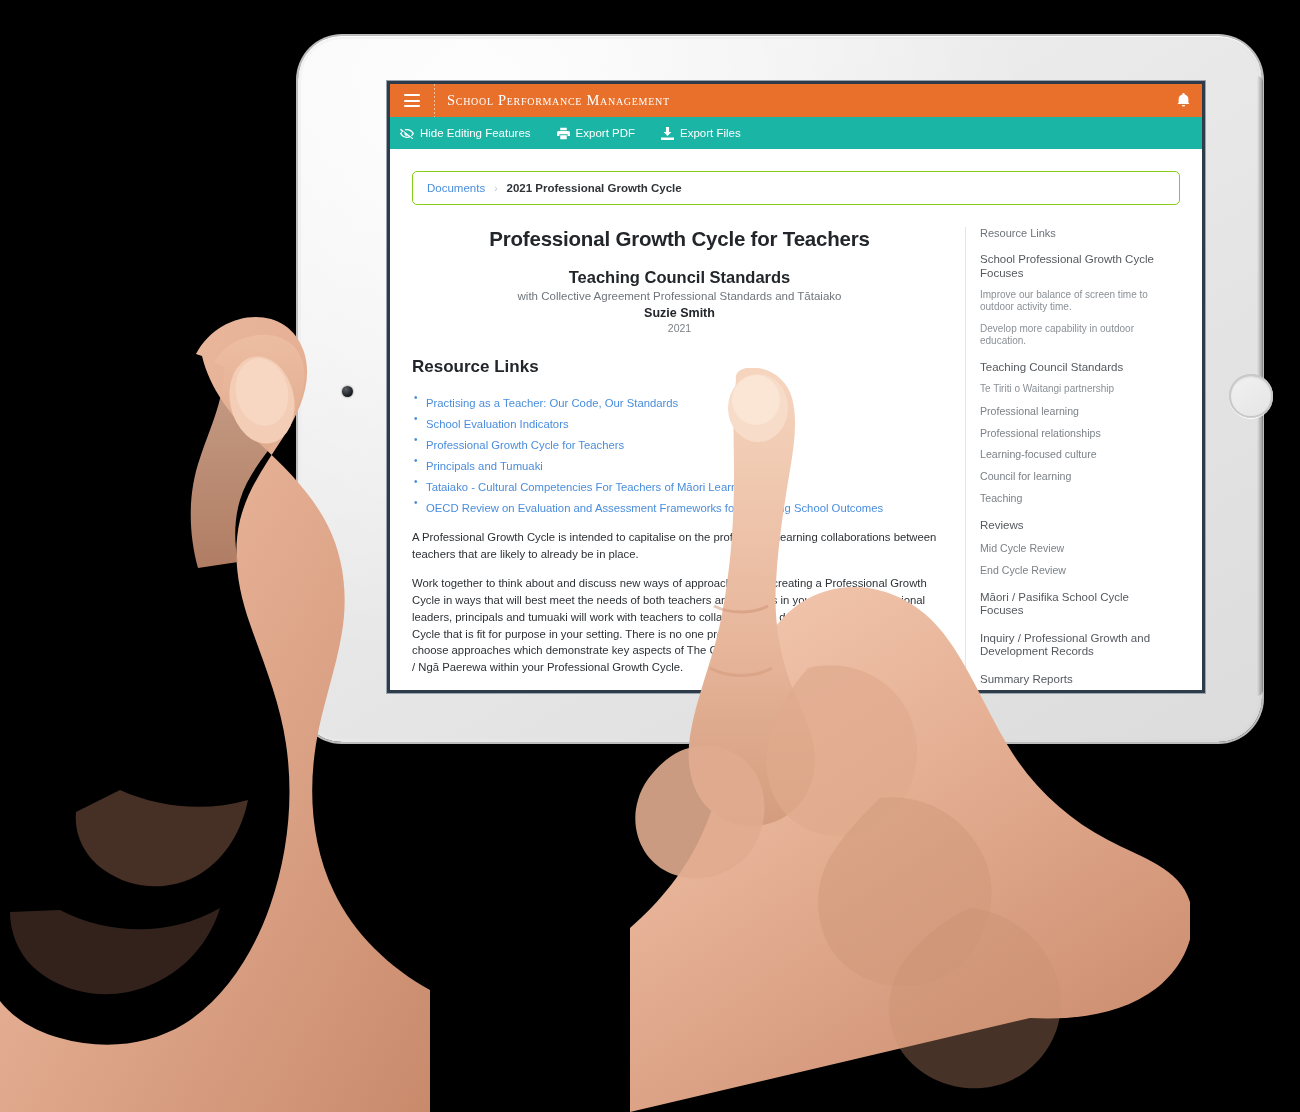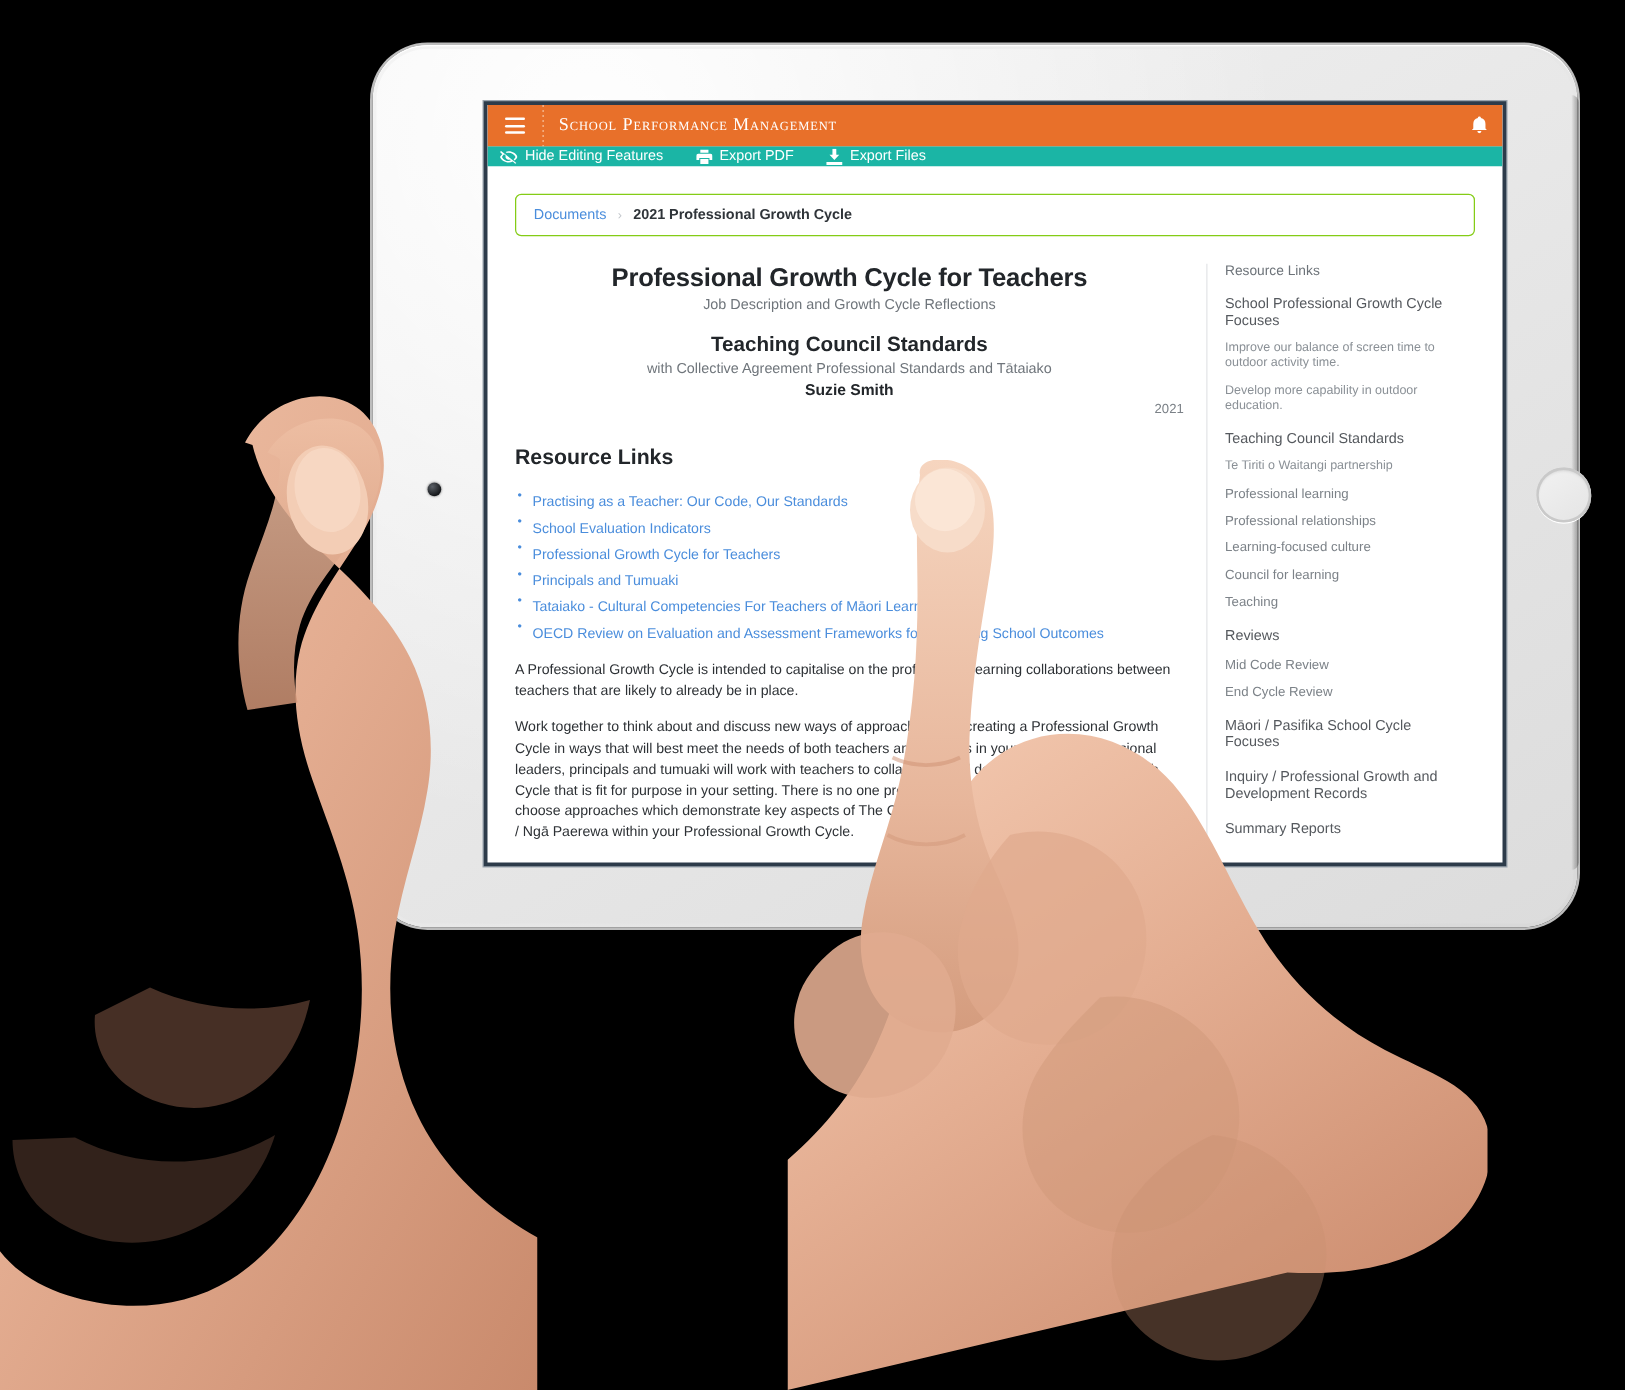--- a/index.html
+++ b/index.html
@@ -65,21 +65,21 @@
            background-size:1px 4px; }
   .apptitle{
     color:#fff; font-family:"Liberation Serif", serif;
     font-size:14.5px; letter-spacing:.7px; font-variant:small-caps;
     font-weight:400;
   }
   .bell{ margin-left:auto; color:#fff; font-size:14px; line-height:1; }
 
   
   .toolbar{
-    height:16px; background:#1bb5a5; display:flex; align-items:center;
+    height:32px; background:#1bb5a5; display:flex; align-items:center;
     padding-left:10px; gap:26px;
   }
   .tb-item{ display:flex; align-items:center; gap:6px; color:#fff;
             font-size:11.5px; cursor:pointer; white-space:nowrap; }
   .tb-item svg{ display:block; }
 
   
   .page-body{ padding:22px 22px 0 22px; height:546px; overflow:hidden;}
   .breadcrumb{
     border:1px solid #84cc16; border-radius:5px; background:#fff;
@@ -92,21 +92,21 @@
 
   .doc-wrap{ display:flex; margin-top:22px; }
   .doc-main{ width:553px; padding-right:18px; }
   .doc-side{ width:200px; padding-left:14px; border-left:1px solid #e3e5e7; }
 
   .t1{ font-size:20.5px; font-weight:bold; color:#22262a; text-align:center; letter-spacing:-.2px;}
   .t1s{ font-size:11.5px; color:#6f757b; text-align:center; margin-top:3px;}
   .t2{ font-size:16.5px; font-weight:bold; color:#22262a; text-align:center; margin-top:17px;}
   .t2s{ font-size:11.5px; color:#6f757b; text-align:center; margin-top:3px;}
   .auth{ font-size:12.5px; font-weight:bold; color:#22262a; text-align:center; margin-top:4px;}
-  .year{ font-size:10.5px; color:#7b8187; text-align:right; margin-top:2px;}
+  .year{ font-size:10.5px; color:#7b8187; text-align:center; margin-top:2px;}
 
   .h-res{ font-size:17px; font-weight:bold; color:#22262a; margin-top:23px;}
   ul.reslist{ list-style:none; margin-top:16px;}
   ul.reslist li{ position:relative; padding-left:14px; margin-bottom:3px; }
   ul.reslist li:before{ content:"•"; position:absolute; left:2px; top:-1px;
                         color:#4a8ddc; font-size:10px;}
   ul.reslist a{ color:#4a8ddc; font-size:11.3px; text-decoration:none; cursor:pointer;}
 
   p.para{ font-size:11.3px; color:#2d3135; line-height:1.48; margin-top:13px;}
 
@@ -183,21 +183,20 @@
       <div class="breadcrumb">
         <span class="bc-link">Documents</span>
         <span class="bc-sep">›</span>
         <span class="bc-current">2021 Professional Growth Cycle</span>
       </div>
 
       <div class="doc-wrap">
 
         <div class="doc-main">
           <div class="t1">Professional Growth Cycle for Teachers</div>
-          <div class="t1s">Job Description and Growth Cycle Reflections</div>
           <div class="t2">Teaching Council Standards</div>
           <div class="t2s">with Collective Agreement Professional Standards and Tātaiako</div>
           <div class="auth">Suzie Smith</div>
           <div class="year">2021</div>
 
           <div class="h-res">Resource Links</div>
           <ul class="reslist">
             <li><a>Practising as a Teacher: Our Code, Our Standards</a></li>
             <li><a>School Evaluation Indicators</a></li>
             <li><a>Professional Growth Cycle for Teachers</a></li>
@@ -220,21 +219,21 @@
 
           <div class="s-group">Teaching Council Standards</div>
           <div class="s-item">Te Tiriti o Waitangi partnership</div>
           <div class="s-item big">Professional learning</div>
           <div class="s-item big">Professional relationships</div>
           <div class="s-item big">Learning-focused culture</div>
           <div class="s-item big">Council for learning</div>
           <div class="s-item big">Teaching</div>
 
           <div class="s-group">Reviews</div>
-          <div class="s-item big">Mid Code Review</div>
+          <div class="s-item big">Mid Cycle Review</div>
           <div class="s-item big">End Cycle Review</div>
 
           <div class="s-group">Māori / Pasifika School Cycle Focuses</div>
           <div class="s-group">Inquiry / Professional Growth and Development Records</div>
           <div class="s-group">Summary Reports</div>
 
         </div>
 
       </div>
     </div>

